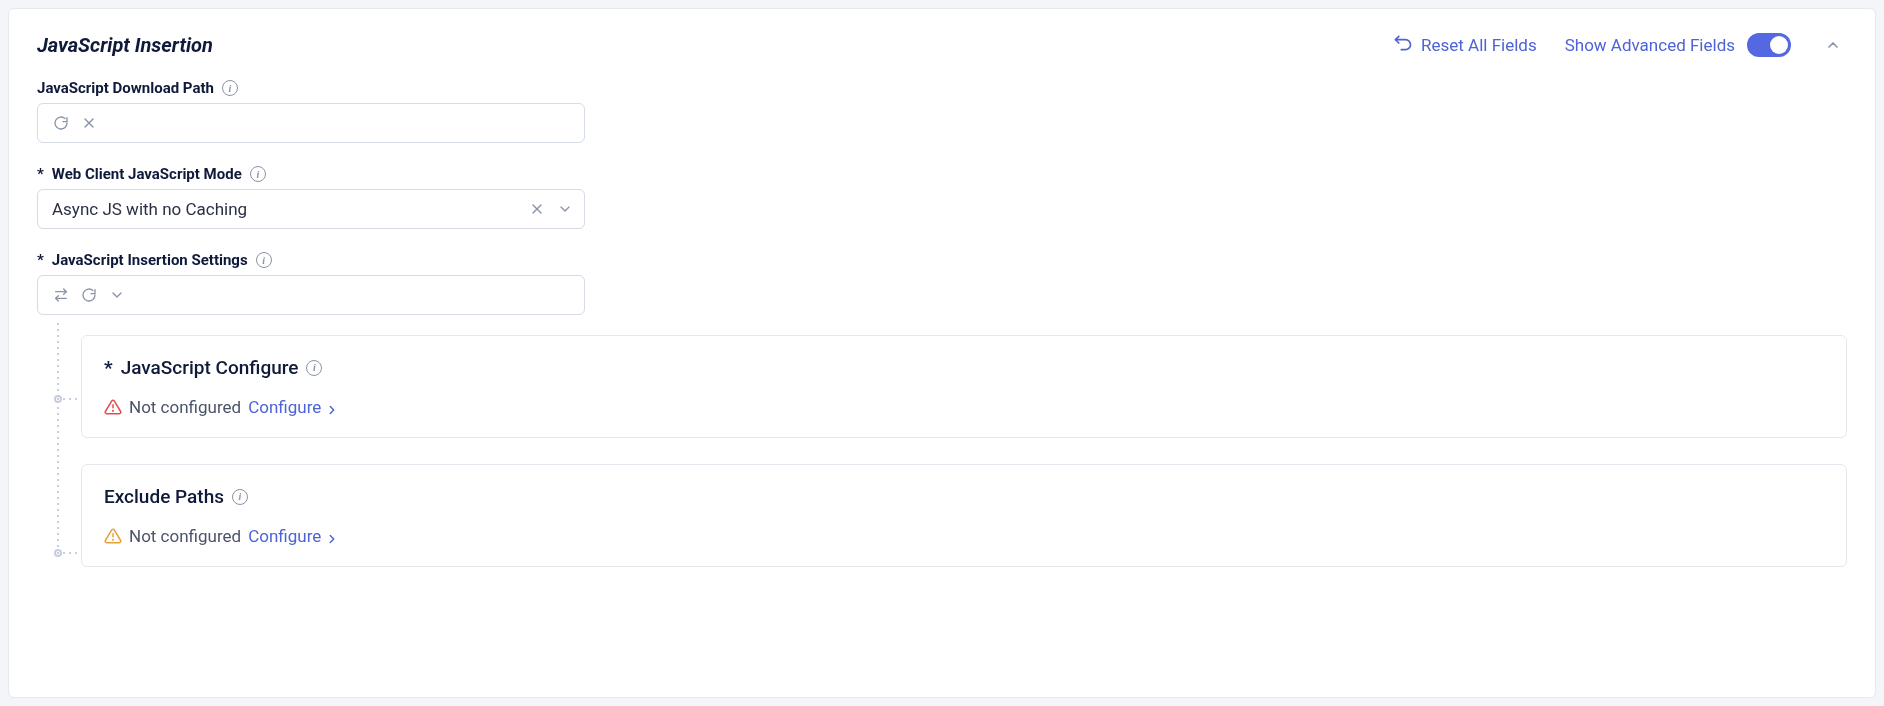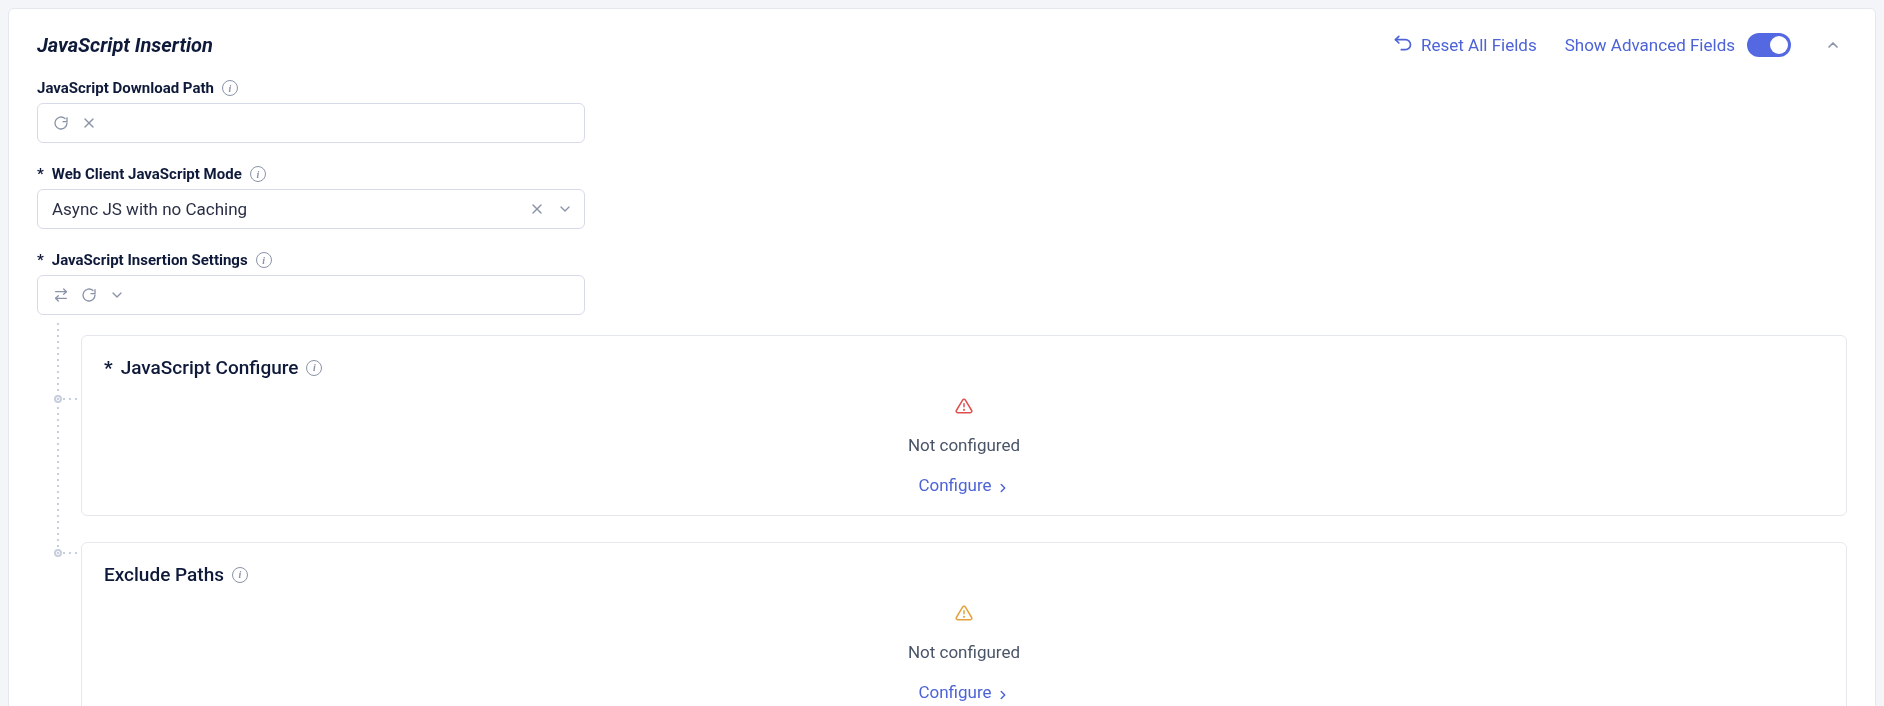--- a/index.html
+++ b/index.html
@@ -200,23 +200,22 @@
     align-items: center;
     gap: 8px;
     font-size: 19px;
     font-weight: 500;
     color: var(--navy);
     margin-bottom: 18px;
   }
   .status-row {
     display: flex;
     align-items: center;
-    gap: 20px;
+    gap: 7px;
     font-size: 17px;
-    flex-direction: column;
   }
   .status-text { color: #4a5468; }
   .cfg-link {
     color: var(--link);
     display: flex;
     align-items: flex-end;
     gap: 4px;
     cursor: pointer;
   }
   .warn-icon { width: 18px; height: 18px; }

